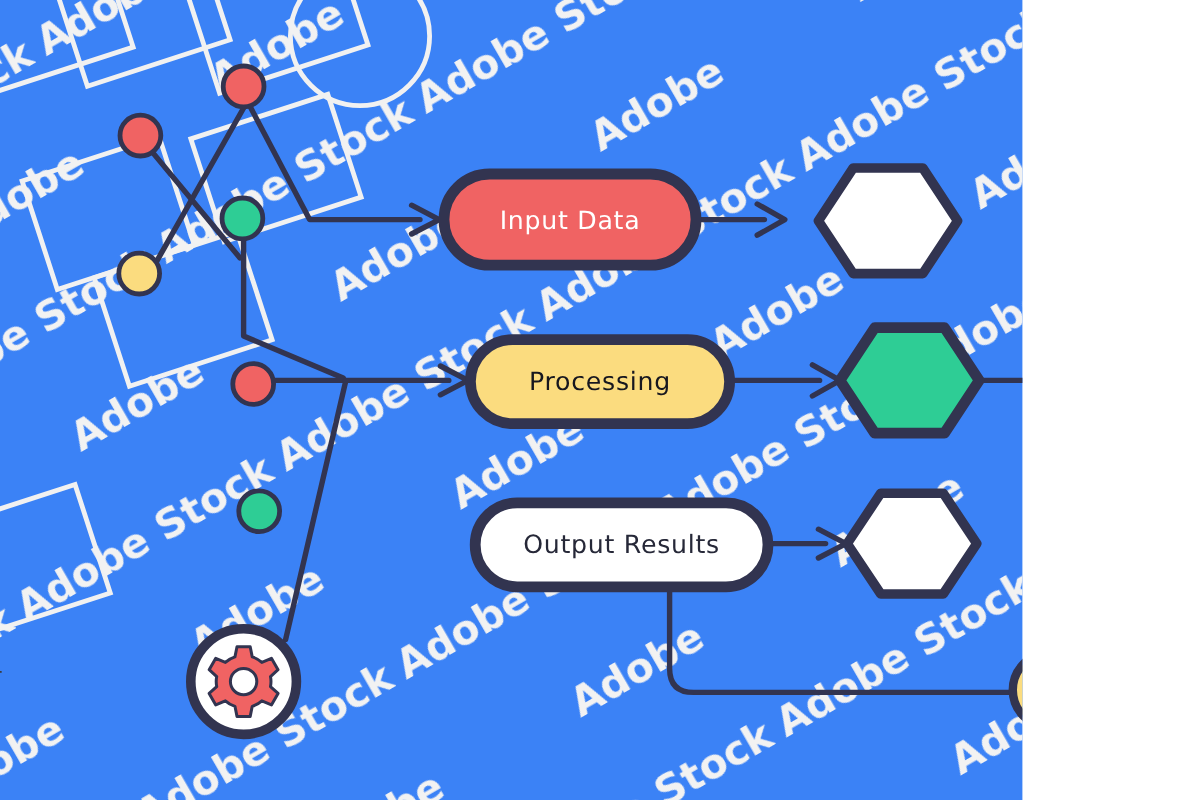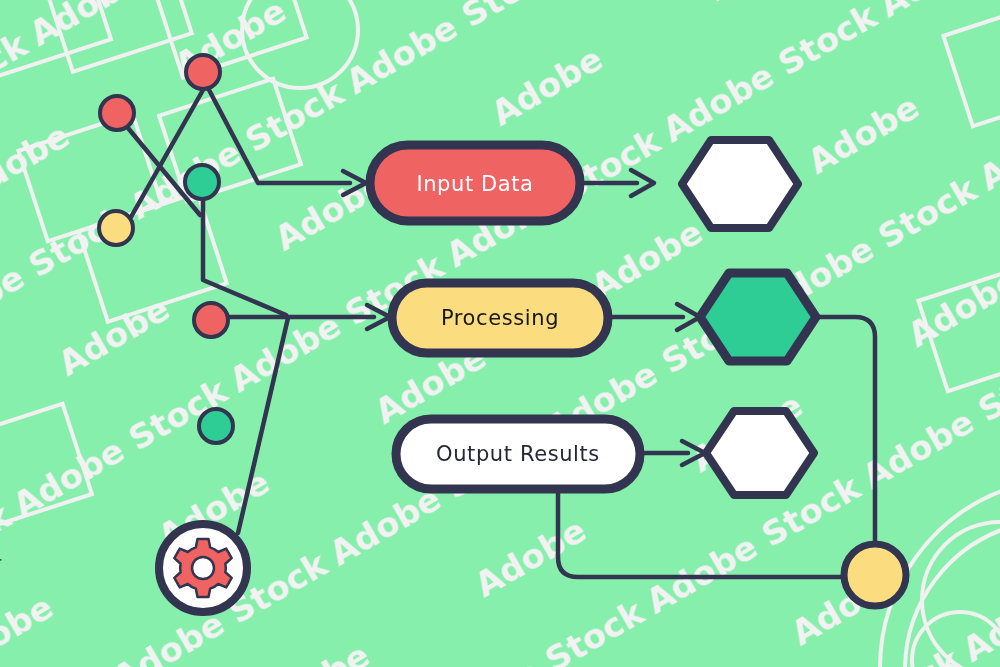--- a/index.html
+++ b/index.html
@@ -5,23 +5,23 @@
   html, body {
     margin: 0;
     padding: 0;
     background: #ffffff;
   }
   body {
     font-family: "DejaVu Sans", sans-serif;
   }
   #stage {
     position: relative;
-    width: 1000px;
+    width: 852px;
     height: 667px;
-    background: #86efac;
+    background: #3b82f6;
     overflow: hidden;
   }
   #diagram-svg {
     position: absolute;
     top: 0;
     left: 0;
     width: 1000px;
     height: 667px;
     display: block;
   }

